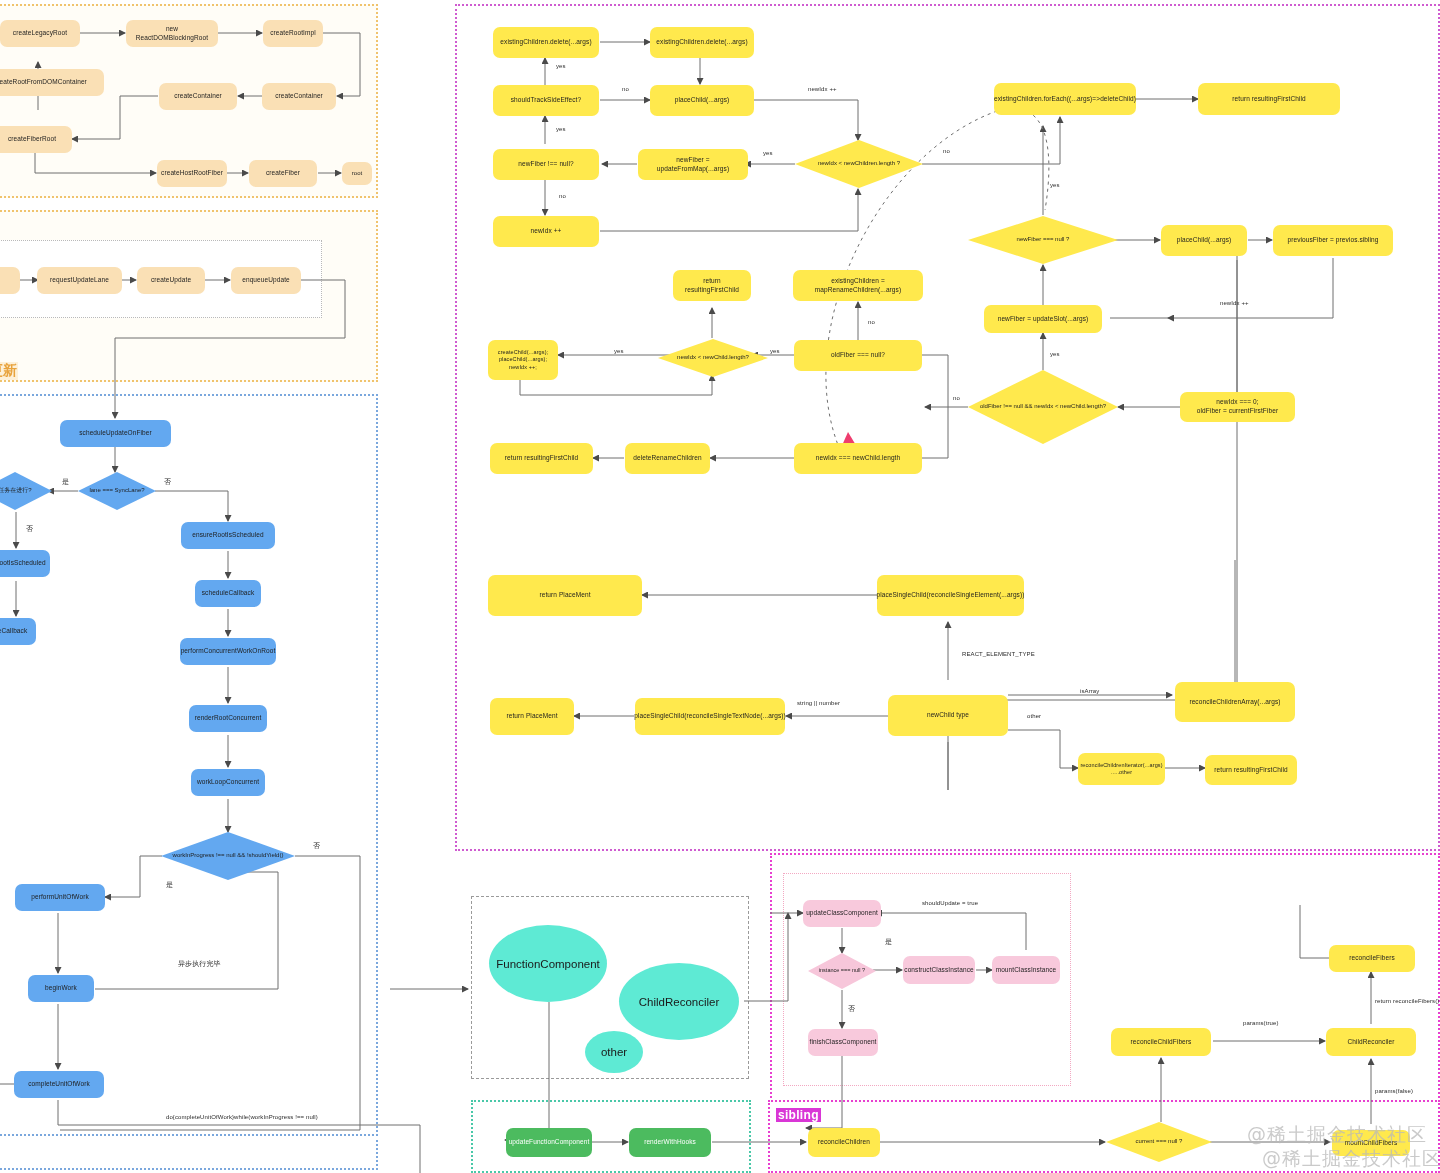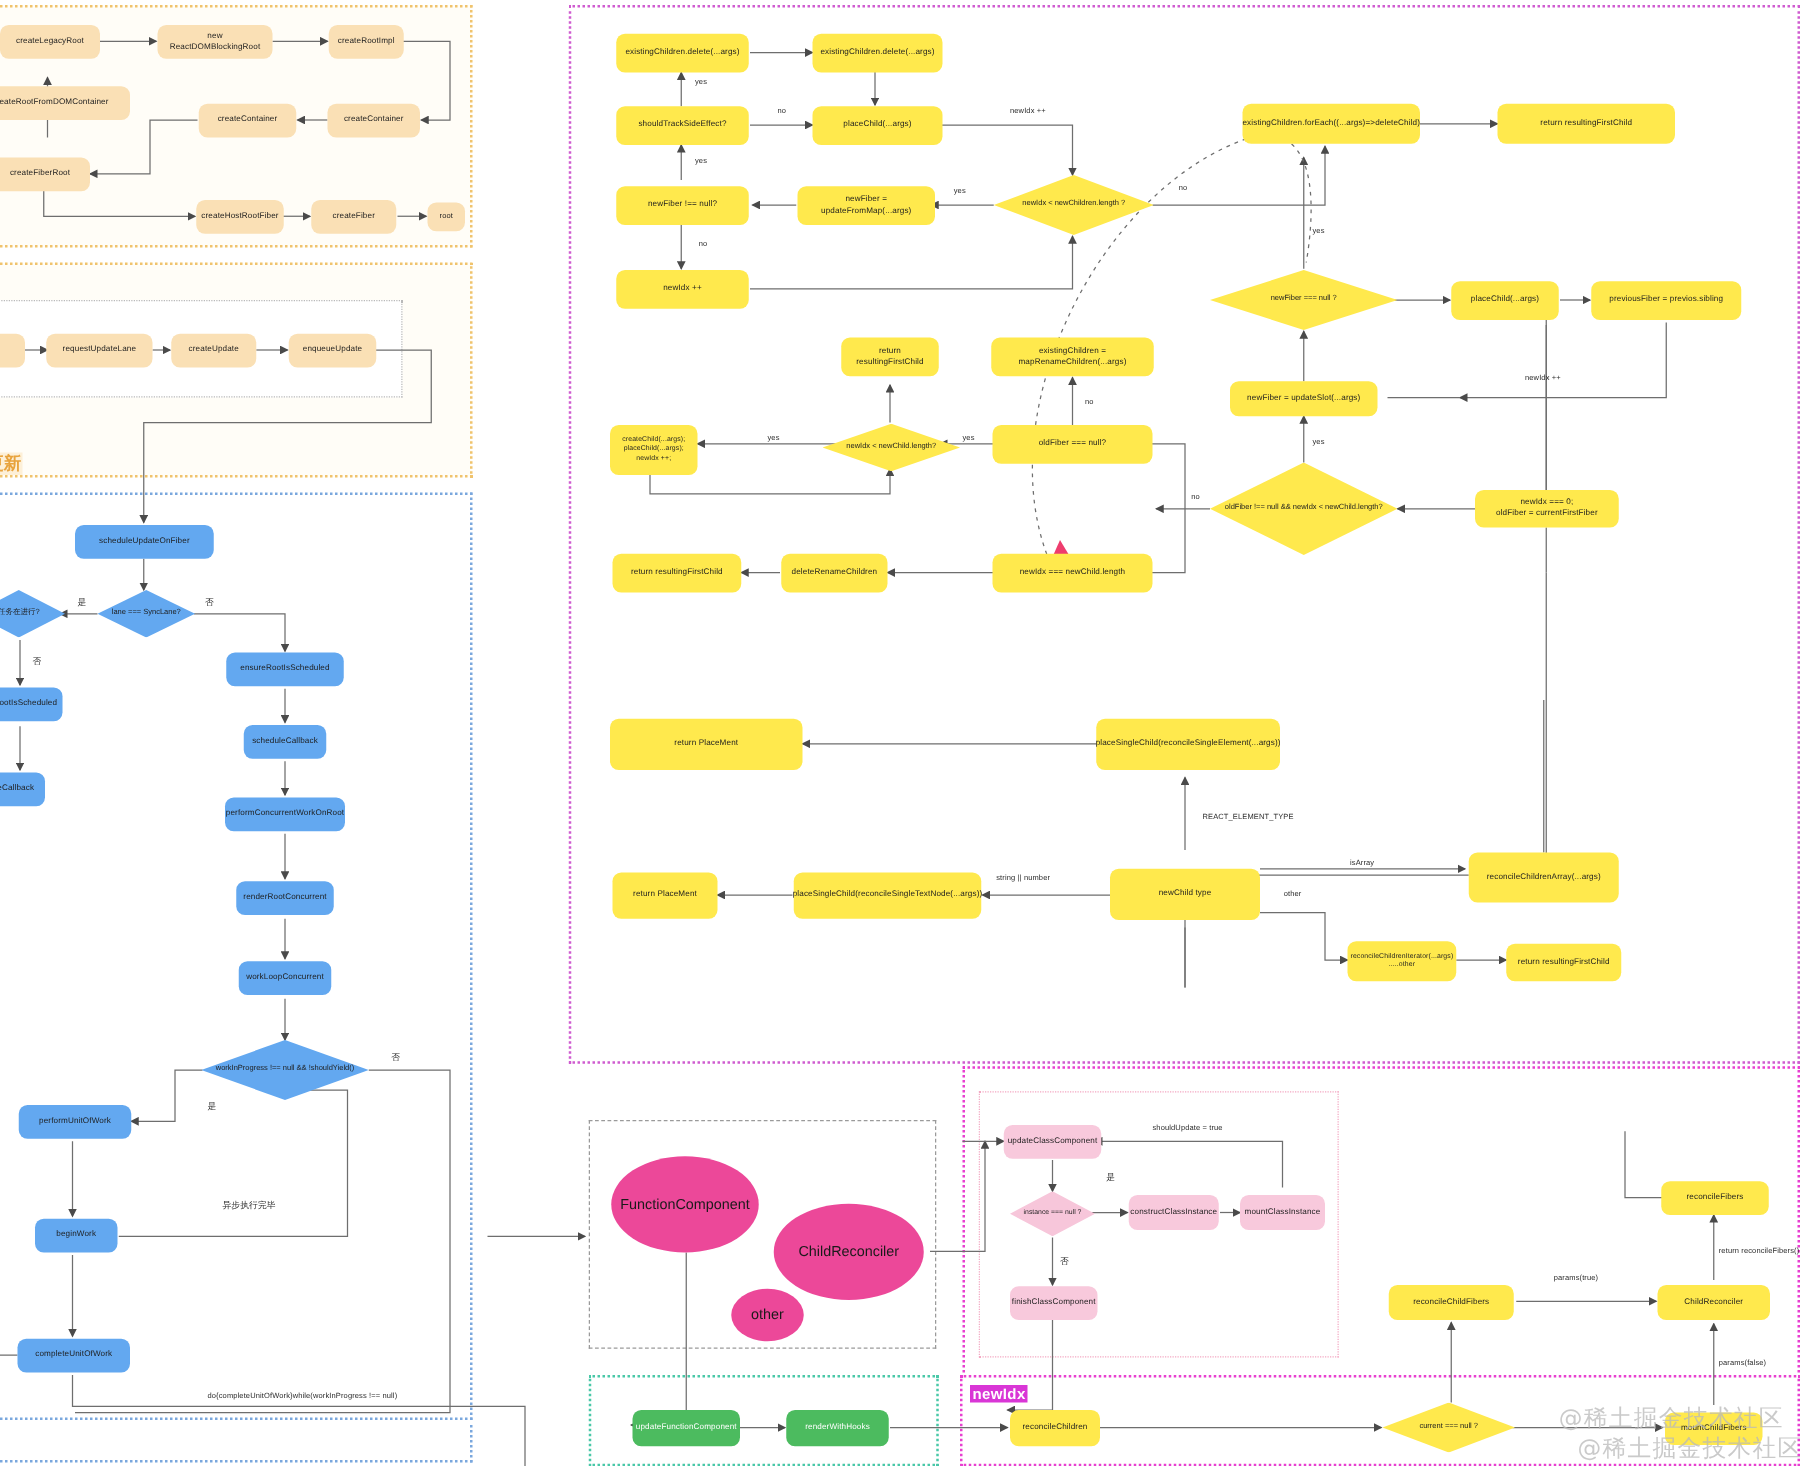--- a/index.html
+++ b/index.html
@@ -32,21 +32,21 @@
 
   
   .dia{position:absolute;display:flex;align-items:center;justify-content:center;
        text-align:center;font-size:6.5px;color:#1d1d1d;line-height:1.3;
        clip-path:polygon(50% 0,100% 50%,50% 100%,0 50%);}
   .d-yellow{background:#ffe94d;}
   .d-blue{background:#63a8f0;}
   .d-pink{background:#f7c6da;}
 
   
-  .ell{position:absolute;border-radius:50%;background:#ec4899;display:flex;
+  .ell{position:absolute;border-radius:50%;background:#5eead4;display:flex;
        align-items:center;justify-content:center;text-align:center;color:#1a1a1a;}
 
   
   .lbl{position:absolute;font-size:6px;color:#2b2b2b;white-space:nowrap;
        letter-spacing:.1px;}
   .lbl-cn{font-size:7px;}
 
   .tag{position:absolute;font-size:12px;font-weight:bold;color:#ffffff;
        background:#d936d6;padding:0 2px;letter-spacing:.3px;}
   .tag-orange{position:absolute;font-size:14px;font-weight:bold;color:#e8a33d;
@@ -305,21 +305,21 @@
   <div class="node n-pink" style="left:992px;top:956px;width:68px;height:28px;">mountClassInstance</div>
   <div class="node n-pink" style="left:808px;top:1029px;width:70px;height:27px;">finishClassComponent</div>
 
   <div class="lbl" style="left:922px;top:900px;">shouldUpdate = true</div>
   <div class="lbl lbl-cn" style="left:885px;top:937px;">是</div>
   <div class="lbl lbl-cn" style="left:848px;top:1004px;">否</div>
 
   <div class="node n-green" style="left:506px;top:1128px;width:86px;height:29px;color:#ffffff;">updateFunctionComponent</div>
   <div class="node n-green" style="left:629px;top:1128px;width:82px;height:29px;color:#ffffff;">renderWithHooks</div>
 
-  <div class="tag" style="left:776px;top:1108px;">newIdx</div>
+  <div class="tag" style="left:776px;top:1108px;">sibling</div>
   <div class="node n-yellow" style="left:808px;top:1128px;width:72px;height:29px;">reconcileChildren</div>
   <div class="dia d-yellow" style="left:1106px;top:1122px;width:106px;height:40px;font-size:6px;">current === null ?</div>
   <div class="node n-yellow" style="left:1111px;top:1028px;width:100px;height:28px;">reconcileChildFibers</div>
   <div class="node n-yellow" style="left:1332px;top:1130px;width:78px;height:26px;">mountChildFibers</div>
   <div class="node n-yellow" style="left:1326px;top:1028px;width:90px;height:28px;">ChildReconciler</div>
   <div class="node n-yellow" style="left:1329px;top:945px;width:86px;height:27px;">reconcileFibers</div>
 
   <div class="lbl" style="left:1243px;top:1020px;">params(true)</div>
   <div class="lbl" style="left:1375px;top:1088px;">params(false)</div>
   <div class="lbl" style="left:1375px;top:998px;">return reconcileFibers()</div>

